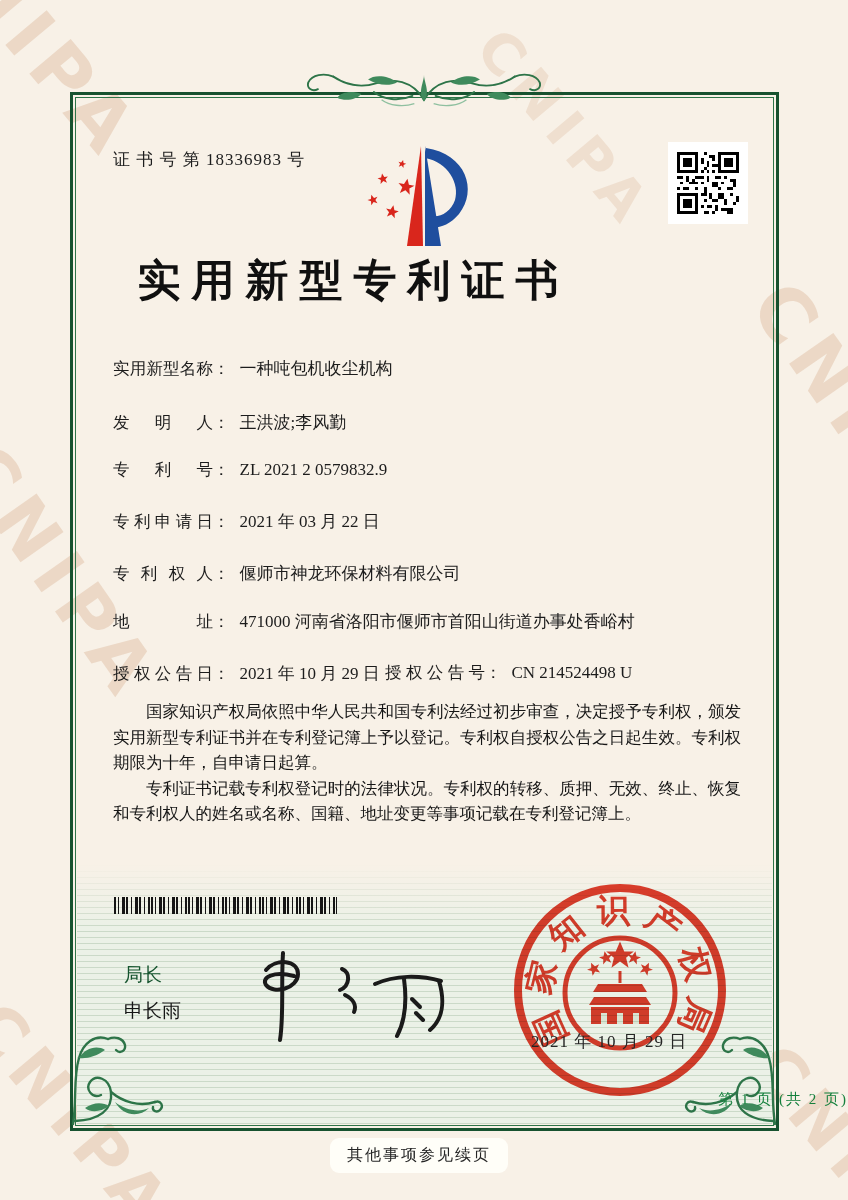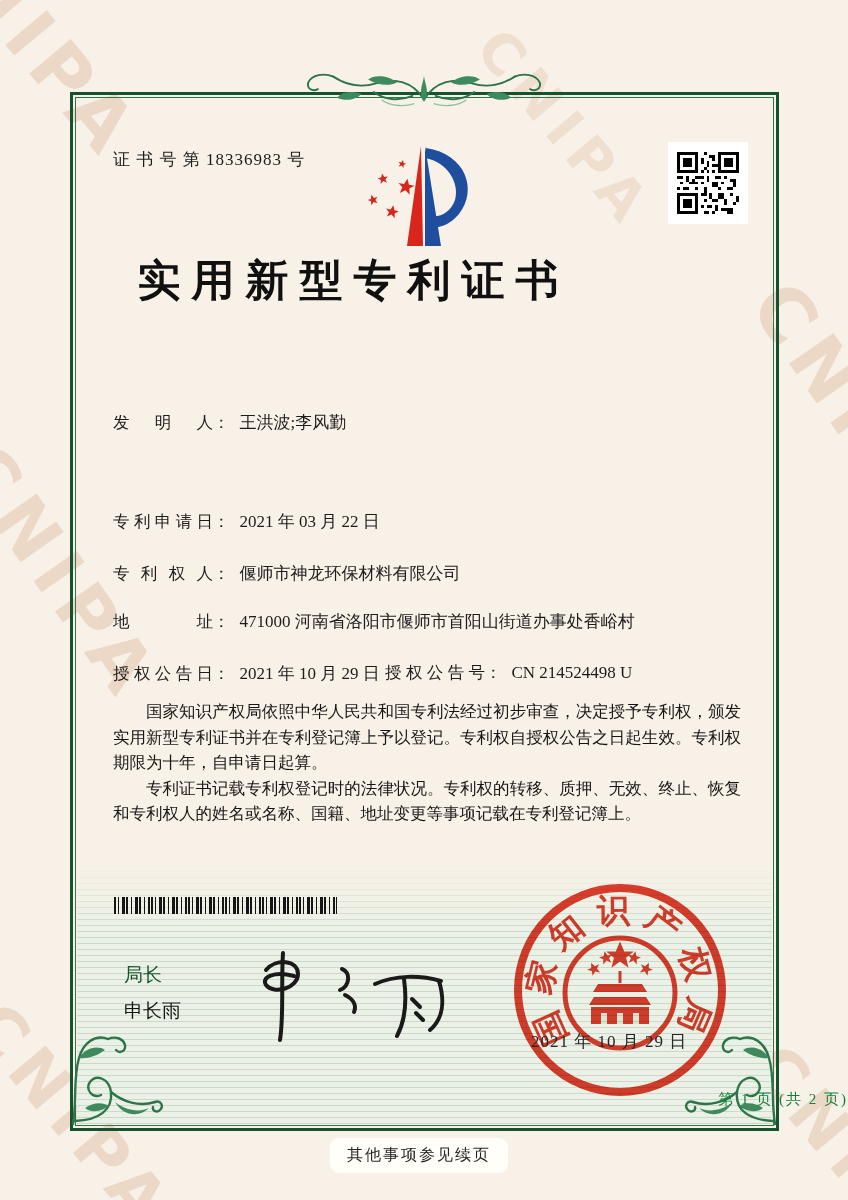--- a/index.html
+++ b/index.html
@@ -186,22 +186,28 @@
       <polygon points="0,-10 2.94,-3.09 9.51,-3.09 4.19,1.18 5.88,8.09 0,3.82 -5.88,8.09 -4.19,1.18 -9.51,-3.09 -2.94,-3.09" transform="translate(40,26) scale(0.42) rotate(15)"></polygon>
       <polygon points="0,-10 2.94,-3.09 9.51,-3.09 4.19,1.18 5.88,8.09 0,3.82 -5.88,8.09 -4.19,1.18 -9.51,-3.09 -2.94,-3.09" transform="translate(21,41) scale(0.55) rotate(-10)"></polygon>
       <polygon points="0,-10 2.94,-3.09 9.51,-3.09 4.19,1.18 5.88,8.09 0,3.82 -5.88,8.09 -4.19,1.18 -9.51,-3.09 -2.94,-3.09" transform="translate(44,49) scale(0.85) rotate(10)"></polygon>
       <polygon points="0,-10 2.94,-3.09 9.51,-3.09 4.19,1.18 5.88,8.09 0,3.82 -5.88,8.09 -4.19,1.18 -9.51,-3.09 -2.94,-3.09" transform="translate(11,62) scale(0.55) rotate(-18)"></polygon>
       <polygon points="0,-10 2.94,-3.09 9.51,-3.09 4.19,1.18 5.88,8.09 0,3.82 -5.88,8.09 -4.19,1.18 -9.51,-3.09 -2.94,-3.09" transform="translate(30,74) scale(0.68) rotate(12)"></polygon>
     </g>
   </svg>
 
   <div class="title">实用新型专利证书</div>
 
+  <div class="row" style="top:357px">
+    <span class="f-label">实用新型名称</span><span class="f-colon">：</span><span class="f-value">一种吨包机收尘机构</span>
+  </div>
   <div class="row" style="top:411px">
     <span class="f-label">发明人</span><span class="f-colon">：</span><span class="f-value">王洪波;李风勤</span>
+  </div>
+  <div class="row" style="top:459px">
+    <span class="f-label">专利号</span><span class="f-colon">：</span><span class="f-value">ZL 2021 2 0579832.9</span>
   </div>
   <div class="row" style="top:510px">
     <span class="f-label">专利申请日</span><span class="f-colon">：</span><span class="f-value">2021 年 03 月 22 日</span>
   </div>
   <div class="row" style="top:562px">
     <span class="f-label">专利权人</span><span class="f-colon">：</span><span class="f-value">偃师市神龙环保材料有限公司</span>
   </div>
   <div class="row" style="top:610px">
     <span class="f-label">地址</span><span class="f-colon">：</span><span class="f-value">471000 河南省洛阳市偃师市首阳山街道办事处香峪村</span>
   </div>

